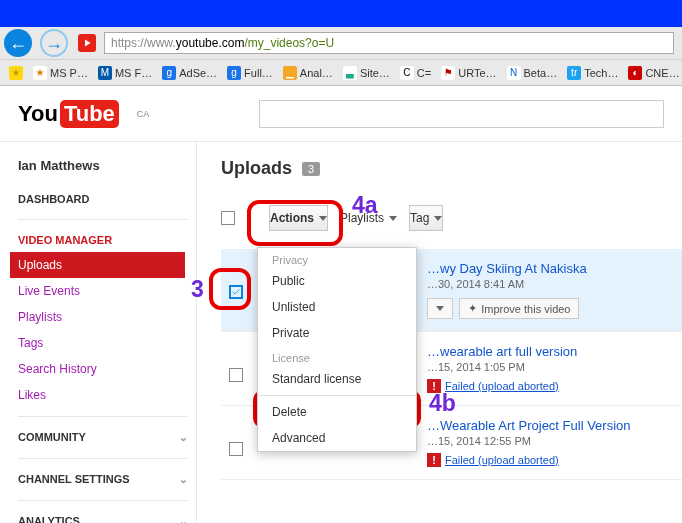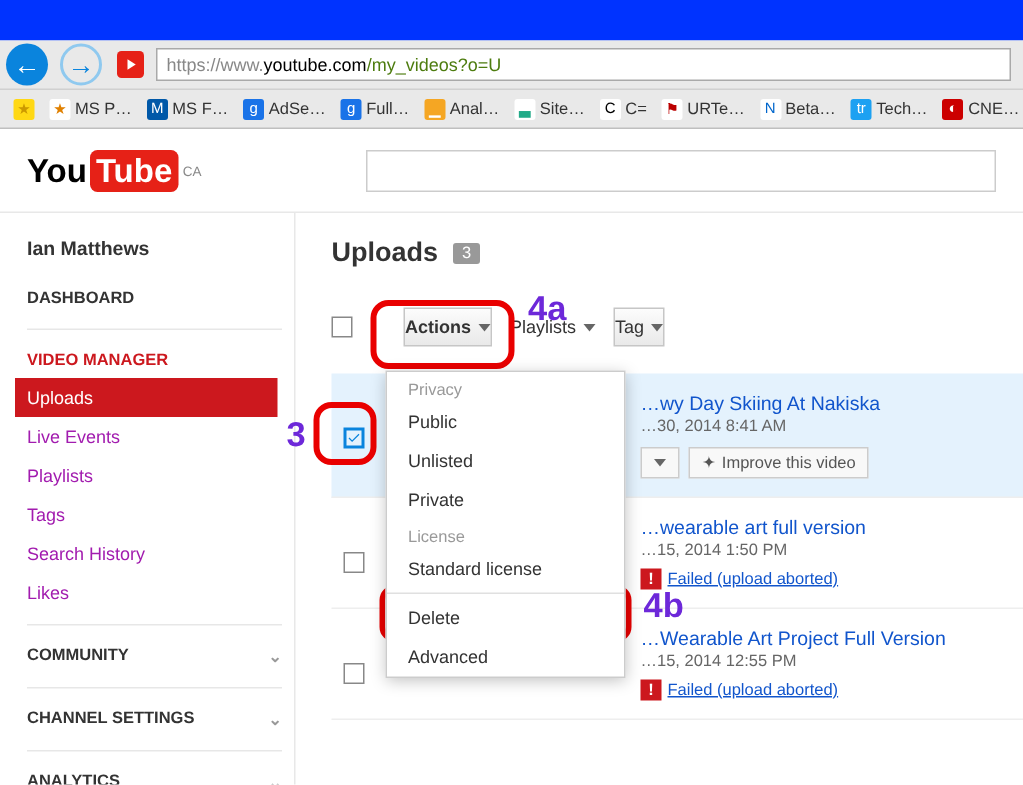--- a/index.html
+++ b/index.html
@@ -18,21 +18,21 @@
   .urlbox .s { color:#888; } .urlbox .m { color:#000; } .urlbox .p { color:#4d7c0f; }
   .bookmarks { display:flex; align-items:center; height:26px; padding:0 4px; border-top:1px solid #d0d0d0; overflow:hidden; }
   .bm { display:flex; align-items:center; gap:3px; font-size:11px; color:#333; padding:2px 5px; white-space:nowrap; cursor:pointer; }
   .bm .ic { width:14px; height:14px; display:flex; align-items:center; justify-content:center; font-size:10px; border-radius:2px; }
 
   
   .page { background:#fff; }
   .yt-header { height:56px; display:flex; align-items:center; padding:0 18px; border-bottom:1px solid #e8e8e8; }
   .yt-logo { display:flex; align-items:center; font-size:22px; font-weight:bold; }
   .yt-logo .tube { background:#e62117; color:#fff; padding:1px 4px; border-radius:5px; margin-left:2px; }
-  .yt-logo sup { font-size:9px; color:#888; margin-left:3px; font-weight:normal; }
+  .yt-logo sup { font-size:9px; color:#888; margin-left:18px; font-weight:normal; }
   .yt-search { margin-left:110px; height:28px; border:1px solid #ccc; width:440px; }
 
   .body { display:flex; }
   .sidebar { width:196px; padding:16px 0 0 18px; }
   .user { font-size:13px; font-weight:bold; color:#333; margin-bottom:14px; }
   .sb-item { font-size:12px; color:#a21caf; padding:6px 0; cursor:pointer; }
   .sb-item.head { font-weight:bold; color:#333; font-size:11px; }
   .sb-item.active-head { color:#cc181e; font-weight:bold; font-size:11px; }
   .sb-item.sel { background:#cc181e; color:#fff; padding:6px 8px; margin-left:-8px; width:175px; }
   .sb-item.coll { display:flex; justify-content:space-between; width:170px; font-size:11px; font-weight:bold; color:#333; }
@@ -243,21 +243,21 @@
                   <span>Improve this video</span>
                 </div>
               </div>
             </div>
           </div>
           <div class="vrow">
             <div class="chk" style="margin-top: 24px; margin-left: 8px;"></div>
             <div style="width: 160px;"></div>
             <div>
               <div class="vtitle">…wearable art full version</div>
-              <div class="vmeta">…15, 2014 1:50 PM</div>
+              <div class="vmeta">…15, 2014 1:05 PM</div>
               <div class="err" style="margin-top: 6px;">
                 <span class="erric">!</span>
                 <span style="text-decoration: underline;">Failed (upload aborted)</span>
               </div>
             </div>
           </div>
           <div class="vrow">
             <div class="chk" style="margin-top: 24px; margin-left: 8px;"></div>
             <div style="width: 160px;"></div>
             <div>

